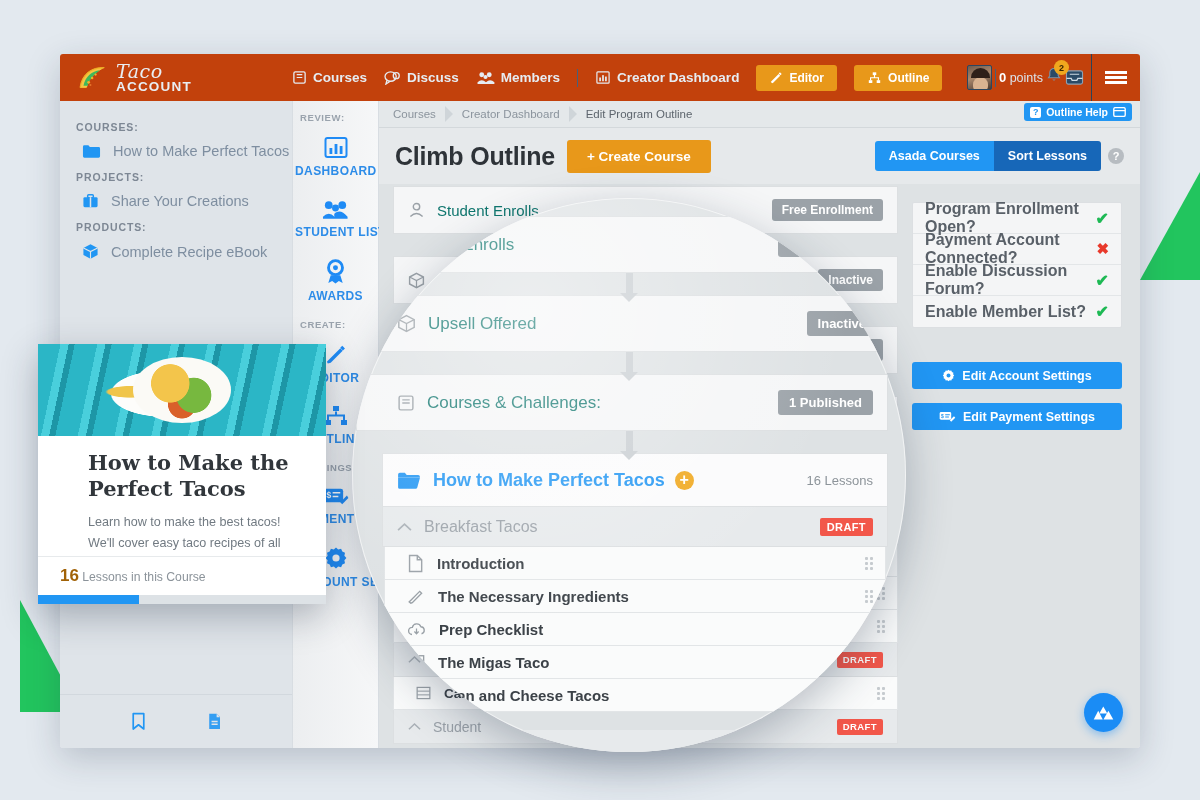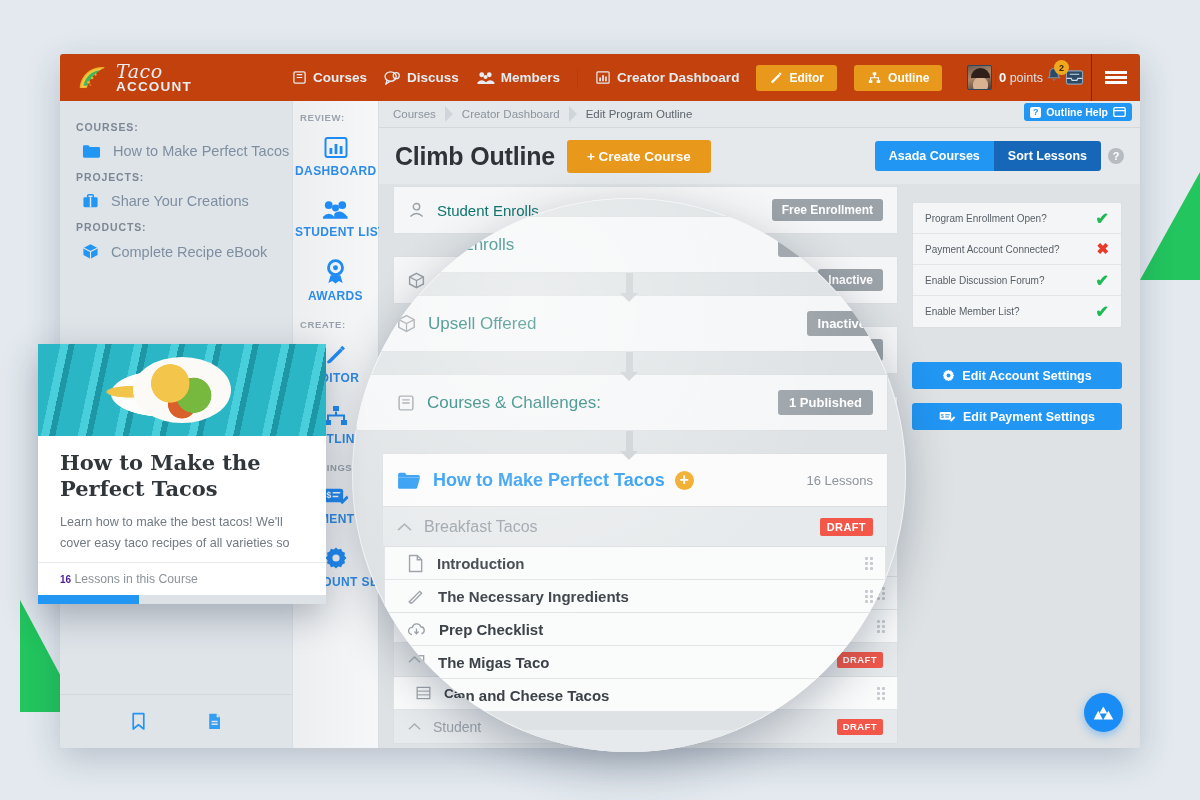--- a/index.html
+++ b/index.html
@@ -256,21 +256,21 @@
 
   
   .settings-card {
     background: #f4f5f6; border: 1px solid #dcdfe2; border-radius: 2px;
   }
   .set-row {
     display: flex; align-items: center; padding: 0 12px;
     height: 31px; border-bottom: 1px solid #e3e6e8;
   }
   .set-row:last-child { border-bottom: none; }
-  .set-lbl { font-size: 10px; font-weight: normal; color: #596068; }
+  .set-lbl { font-size: 16px; font-weight: bold; color: #596068; }
   .set-ok { margin-left: auto; color: #1db954; font-size: 16px; font-weight: bold; }
   .set-no { margin-left: auto; color: #e8392b; font-size: 15px; font-weight: bold; }
   .blue-btn {
     background: #2196f3; color: #fff; border-radius: 3px;
     font-size: 12.5px; font-weight: bold;
     height: 27px; display: flex; align-items: center; justify-content: center;
     gap: 7px; margin-top: 14px;
   }
 
   .fab {
@@ -328,36 +328,36 @@
   }
   .card-img::after {
     content:""; position:absolute; left:33%; top:14%; width:34%; height:72%;
     border-radius:50%;
     background:
       radial-gradient(circle at 38% 40%, #f3c54b 0 26%, rgba(0,0,0,0) 27%),
       radial-gradient(circle at 62% 58%, #77b83f 0 24%, rgba(0,0,0,0) 25%),
       radial-gradient(circle at 50% 72%, #d9602a 0 20%, rgba(0,0,0,0) 21%),
       #fbfaf6;
   }
-  .card-body { padding: 14px 22px 0 22px; }
+  .card-body { padding: 14px 22px 0 22px; margin-left: 28px; }
   .card-title {
     font-family: "DejaVu Serif", serif;
     font-size: 21px; font-weight: bold; color: #31363b; line-height: 1.22;
   }
   .card-desc {
     margin-top: 11px; font-size: 12.6px; line-height: 1.62; color: #717a82;
     max-height: 44px; overflow: hidden;
   }
   .card-foot {
     position: absolute; left: 0; right: 0; bottom: 18px;
     border-top: 1px solid #e7eaec; padding: 9px 22px 0 22px;
     background: #fff;
     font-size: 12.2px; color: #8b939a;
   }
-  .card-foot b { color: #4c1d95; font-size: 10px; }
+  .card-foot b { color: #a16207; font-size: 17px; }
   .card-progress {
     position: absolute; left: 0; bottom: 0; width: 100%; height: 9px;
     background: #dde2e6;
   }
   .card-progress i { display: block; height: 9px; width: 35%; background: #2196f3; }
 </style>
 </head>
 <body>
 
 <div class="tri tri-right"></div>

